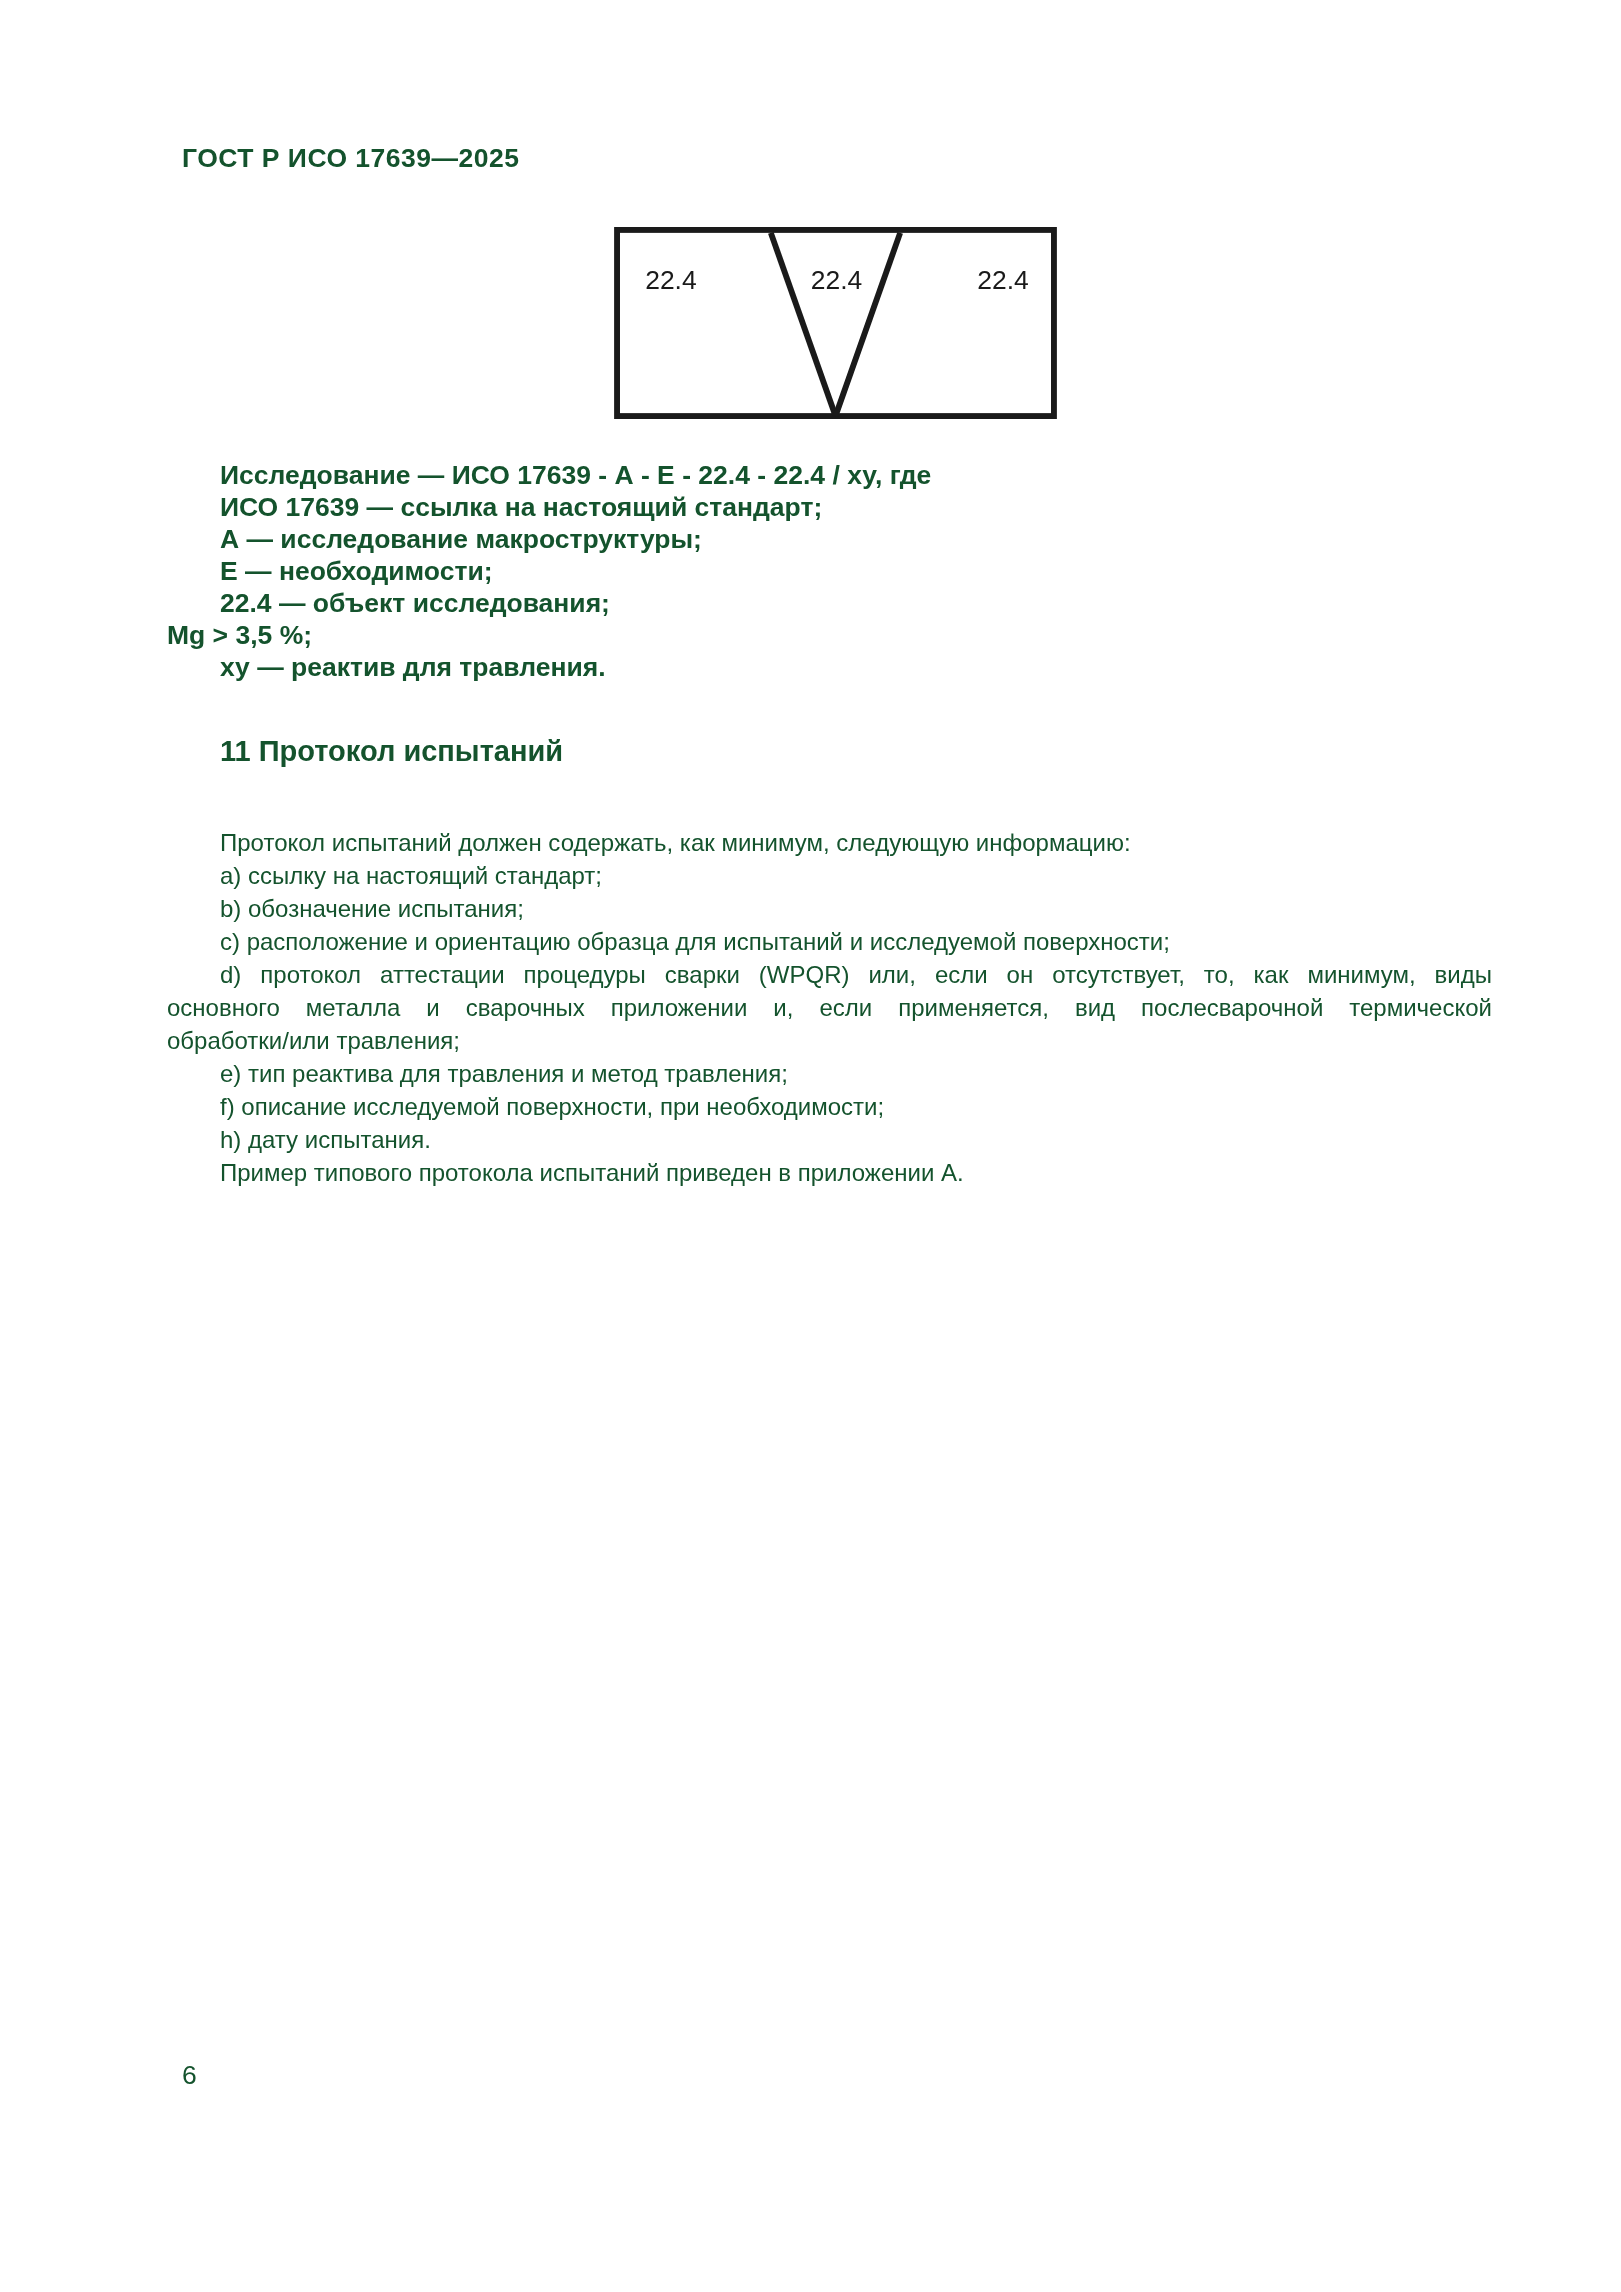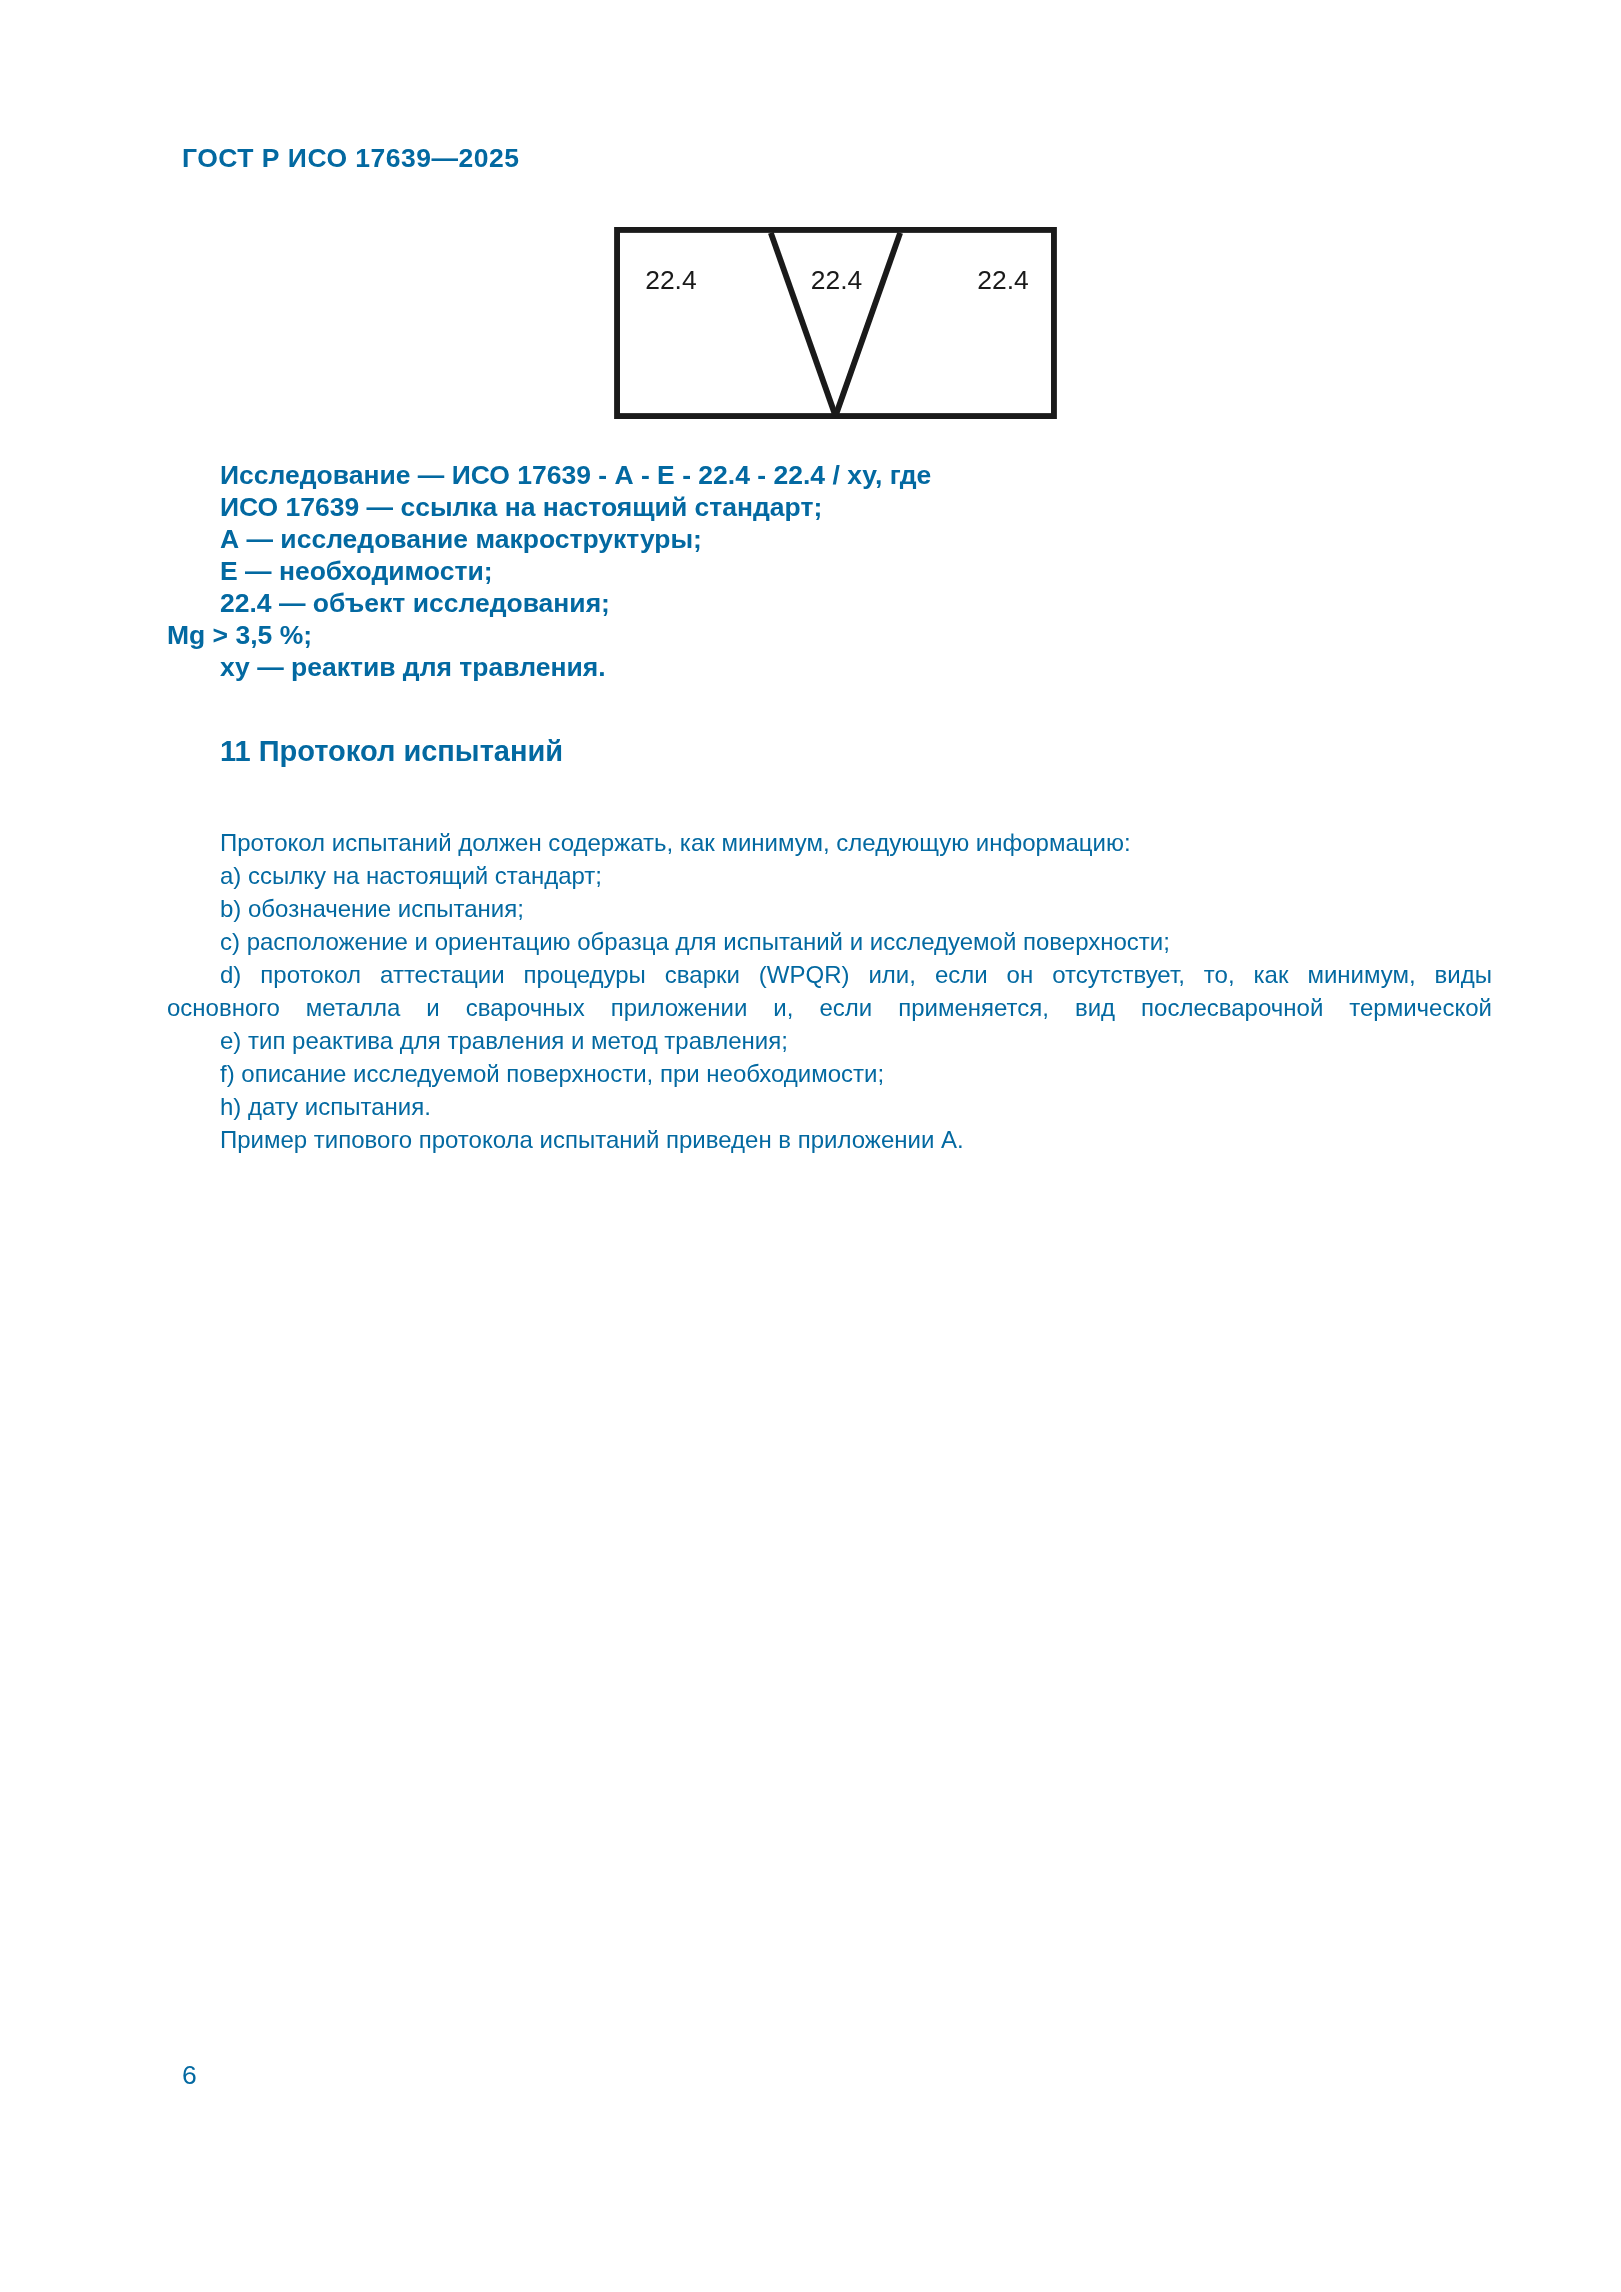--- a/index.html
+++ b/index.html
@@ -7,21 +7,21 @@
     padding: 0;
     background: #e8e8e8;
   }
   .page {
     position: relative;
     width: 1621px;
     height: 2293px;
     margin: 0 auto;
     background: #ffffff;
     font-family: "Liberation Sans", sans-serif;
-    color: #0369a1;
+    color: #14532d;
     overflow: hidden;
   }
   .doc-header {
     position: absolute;
     left: 182px;
     top: 143px;
     font-size: 26.5px;
     font-weight: bold;
     letter-spacing: 0.5px;
     white-space: nowrap;
@@ -109,20 +109,21 @@
 
   <div class="section-heading">11 Протокол испытаний</div>
 
   <div class="body-block">
     <div class="line indent">Протокол испытаний должен содержать, как минимум, следующую информацию:</div>
     <div class="line indent">a) ссылку на настоящий стандарт;</div>
     <div class="line indent">b) обозначение испытания;</div>
     <div class="line indent">c) расположение и ориентацию образца для испытаний и исследуемой поверхности;</div>
     <div class="line indent jfy">d) протокол аттестации процедуры сварки (WPQR) или, если он отсутствует, то, как минимум, виды</div>
     <div class="line jfy">основного металла и сварочных приложении и, если применяется, вид послесварочной термической</div>
+    <div class="line">обработки/или травления;</div>
     <div class="line indent">e) тип реактива для травления и метод травления;</div>
     <div class="line indent">f) описание исследуемой поверхности, при необходимости;</div>
     <div class="line indent">h) дату испытания.</div>
     <div class="line indent">Пример типового протокола испытаний приведен в приложении А.</div>
   </div>
 
   <div class="page-number">6</div>
 
 </div>
 

